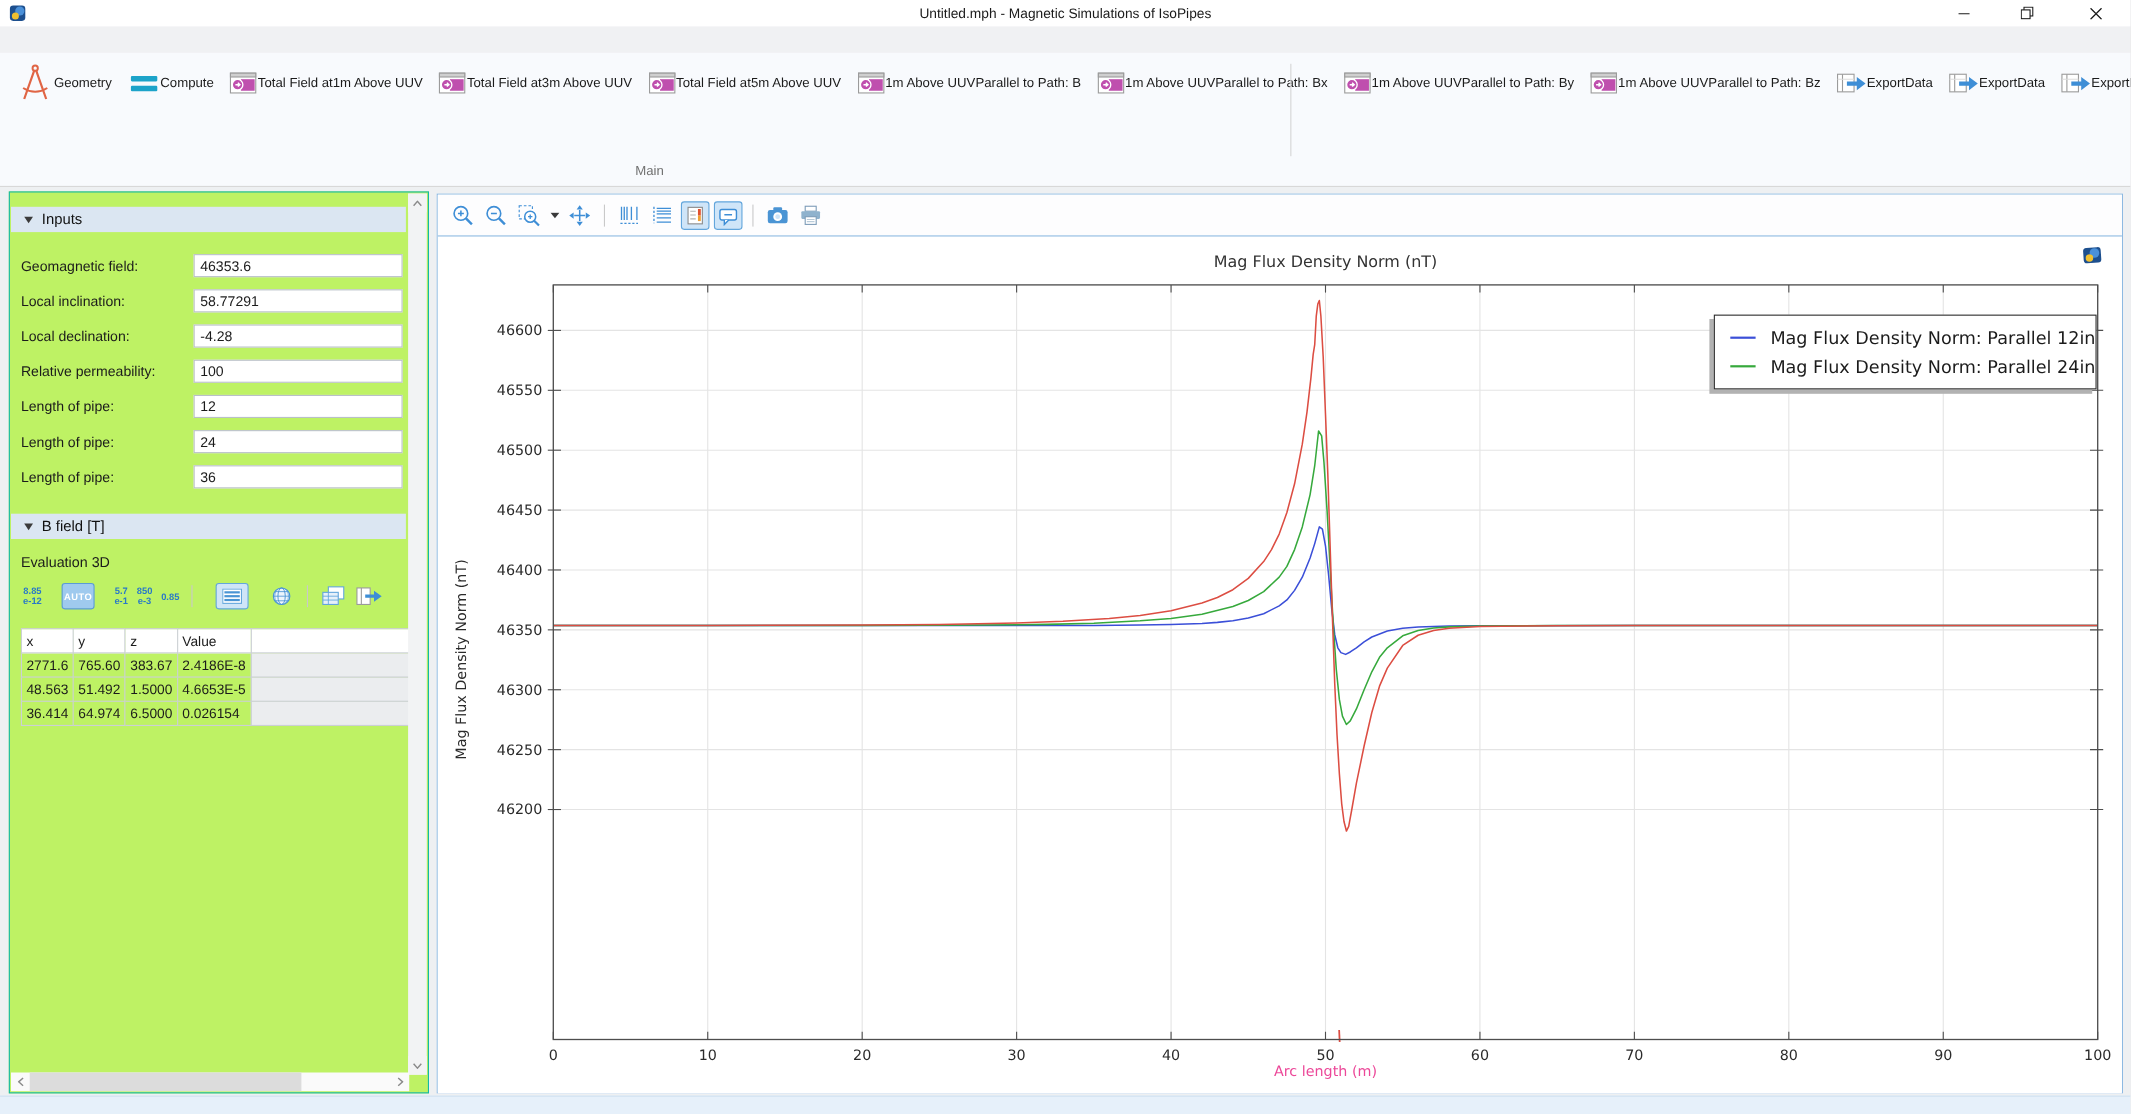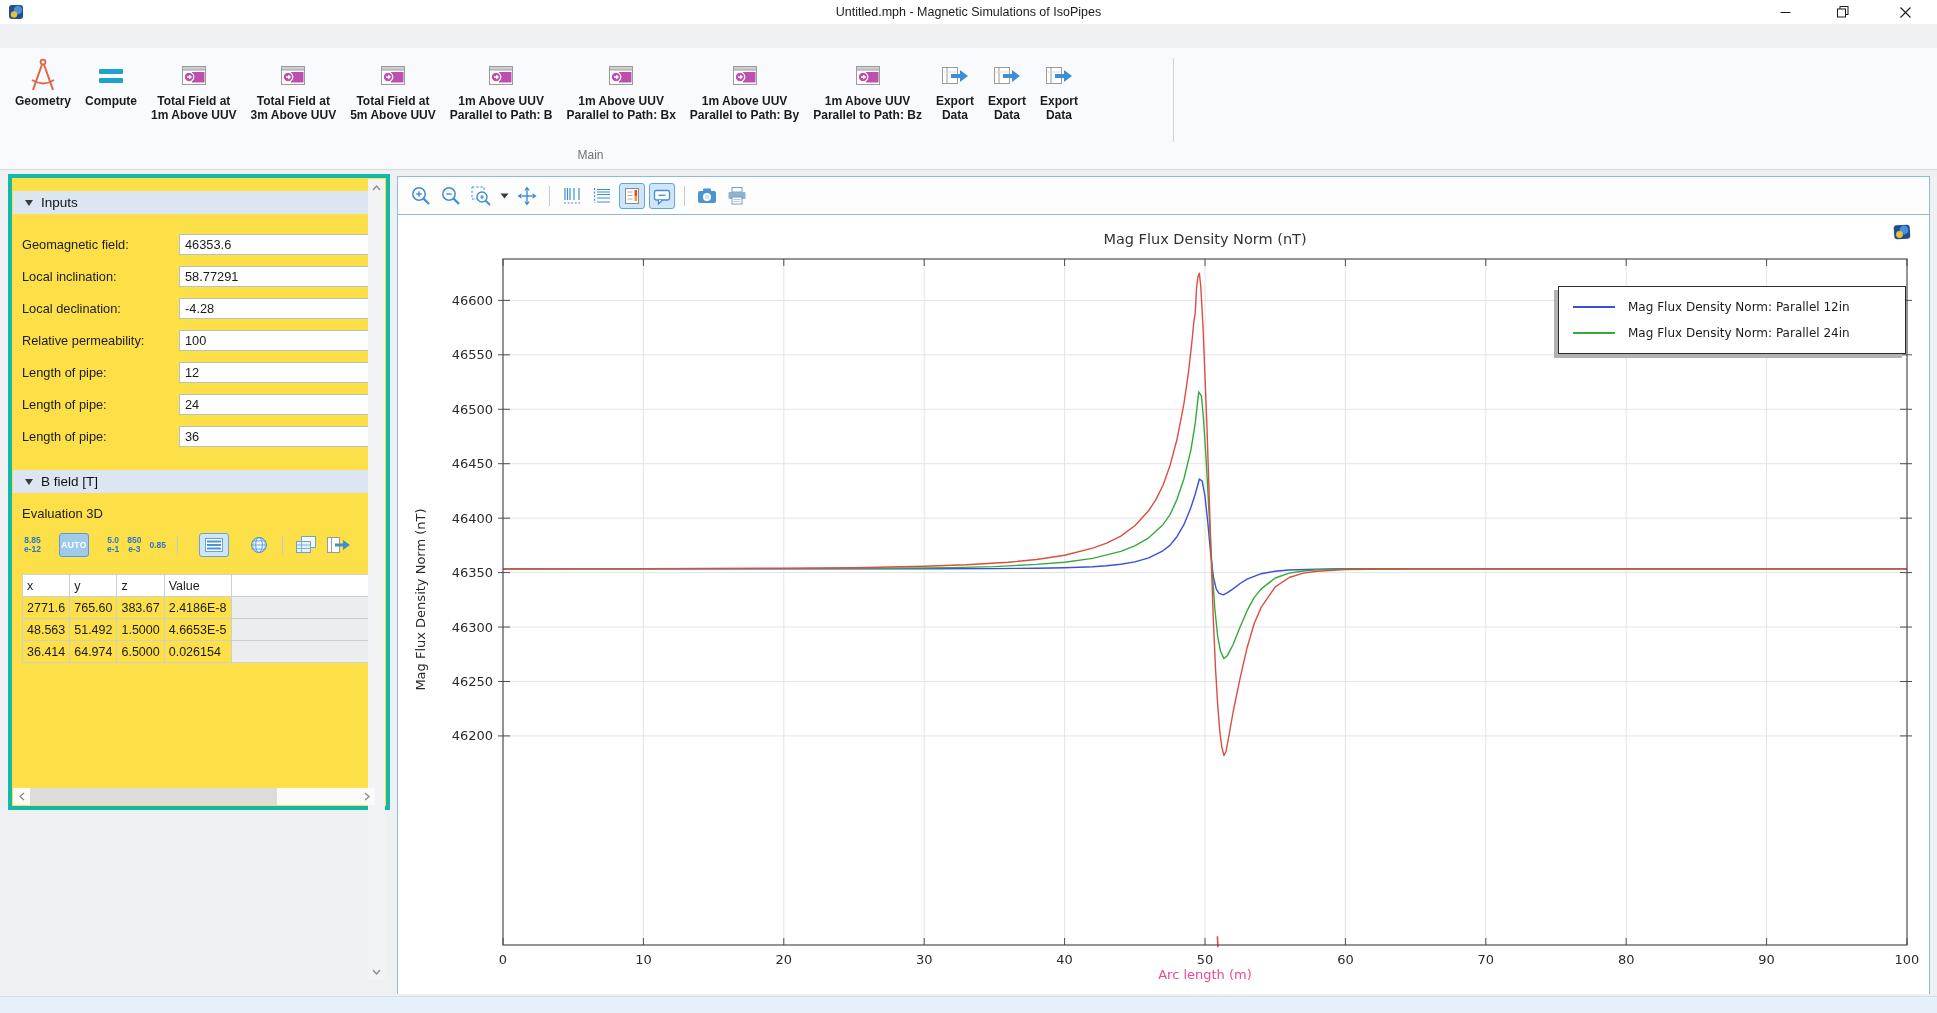--- a/index.html
+++ b/index.html
@@ -15,31 +15,31 @@
   #btn-min{left:1762px;}#btn-restore{left:1820px;}#btn-close{left:1882px;}
   
   #tabrow{position:absolute;left:0;top:24px;width:1937px;height:24px;background:#fcfcfd;}
   .tab{position:absolute;top:0;height:24px;line-height:24px;font-size:12.5px;text-align:center;}
   #tab-file{left:8px;width:55px;background:#3a86cc;color:#ffffff;}
   #tab-home{left:63px;width:60px;background:#f7fafd;color:#1f6fc4;border:1px solid #dde6ef;border-bottom:none;}
   #tab-ribbon1{left:123px;width:90px;color:#1b1b1b;}
   
   #ribbon{position:absolute;left:0;top:48px;width:1937px;height:122px;background:#f8fafd;border-bottom:1px solid #d8d8d8;}
   #ribbon-buttons{position:absolute;left:8px;top:4px;height:96px;display:flex;align-items:flex-start;}
-  .rbtn{display:flex;flex-direction:column;align-items:center;padding:4px 7px 0 7px;cursor:default;font-weight:bold;}
+  .rbtn{display:flex;align-items:center;padding:4px 7px 0 7px;cursor:default;}
   .rbtn .icon-wrap{height:38px;display:flex;align-items:center;justify-content:center;}
   .rbtn .lbl{font-size:12px;line-height:14px;text-align:center;color:#1b1b1b;white-space:nowrap;}
   #ribbon-sep{position:absolute;left:1173px;top:10px;width:1px;height:84px;background:#d4d4d4;}
   #ribbon-grouplabel{position:absolute;left:8px;top:100px;width:1165px;height:18px;text-align:center;
                      font-size:12px;color:#717171;}
   
   #content{position:absolute;left:0;top:170px;width:1937px;height:843px;background:#eef0f2;}
   #bottom-strip{position:absolute;left:0;top:826px;width:1937px;height:17px;background:#e6f0fa;border-top:1px solid #cfe0ef;}
   
-  #leftpanel{position:absolute;left:8px;top:4px;width:382px;height:636px;background:#fde047;border:4px solid #14b8a6;}
+  #leftpanel{position:absolute;left:8px;top:4px;width:382px;height:820px;background:#bef264;border:1px solid #14b8a6;}
   .sec-header{position:absolute;left:1px;width:359px;height:23px;background:#dbe6f2;display:flex;align-items:center;
               font-size:13.5px;color:#111;}
   .sec-header .tri{width:0;height:0;border-left:4.5px solid transparent;border-right:4.5px solid transparent;
                    border-top:6px solid #3b3b3b;margin:0 8px 0 12px;}
   .frow{position:absolute;left:10px;width:352px;height:22px;display:flex;align-items:center;}
   .frow .flabel{font-size:12.8px;color:#1b1b1b;}
   .frow .finput{position:absolute;left:157px;width:190px;height:21px;border:1px solid #b9c0c7;background:#fff;
                 font-size:12.8px;padding:0 5px;display:flex;align-items:center;color:#1b1b1b;}
   #eval-subtitle{position:absolute;left:10px;top:328px;font-size:13px;color:#1b1b1b;}
   #eval-toolbar{position:absolute;left:8px;top:354px;height:26px;display:flex;align-items:center;}
@@ -75,21 +75,21 @@
   #chart-title{position:absolute;left:557px;top:16px;width:500px;text-align:center;
                font-family:"DejaVu Sans",sans-serif;font-size:14.5px;color:#333;}
   #xaxis-label{position:absolute;left:707px;top:752px;width:200px;text-align:center;
                font-family:"DejaVu Sans",sans-serif;font-size:13px;color:#ec4899;}
   #yaxis-label{position:absolute;left:-88px;top:377px;width:220px;text-align:center;
                transform:rotate(-90deg);font-family:"DejaVu Sans",sans-serif;font-size:13px;color:#2b2b2b;}
   #legend{position:absolute;left:1160px;top:71px;width:348px;background:#ffffff;border:1.5px solid #2b2b2b;
           box-shadow:-4px 4px 0 0 #b2b2b2;padding:7px 0 7px 14px;}
   .legend-row{display:flex;align-items:center;height:26px;}
   .legend-swatch{width:42px;height:2px;margin-right:13px;}
-  .legend-text{font-family:"DejaVu Sans",sans-serif;font-size:12px;color:#1b1b1b;white-space:nowrap;}
+  .legend-text{font-family:"DejaVu Sans",sans-serif;font-size:16px;color:#1b1b1b;white-space:nowrap;}
   #comsol-chip{position:absolute;left:1492px;top:6px;width:24px;height:22px;display:flex;align-items:center;justify-content:center;}
 </style>
 </head>
 <body>
 
 <div id="app">
 
   <div id="titlebar">
     <svg id="app-logo" viewBox="0 0 16 16">
       <rect x="1" y="1" width="14" height="14" rx="3" fill="#1d4f8e"></rect>
@@ -329,21 +329,21 @@
 
       <div id="eval-toolbar">
         <div class="numchip">
           <span>8.85</span>
           <span>e-12</span>
         </div>
         <div class="chip blue" style="width:30px;">
           <span class="chip-auto-text">AUTO</span>
         </div>
         <div class="numchip">
-          <span>5.0</span>
+          <span>5.7</span>
           <span>e-1</span>
         </div>
         <div class="numchip">
           <span>850</span>
           <span>e-3</span>
         </div>
         <div class="numchip">
           <span>0.85</span>
         </div>
         <div class="vsep"></div>

